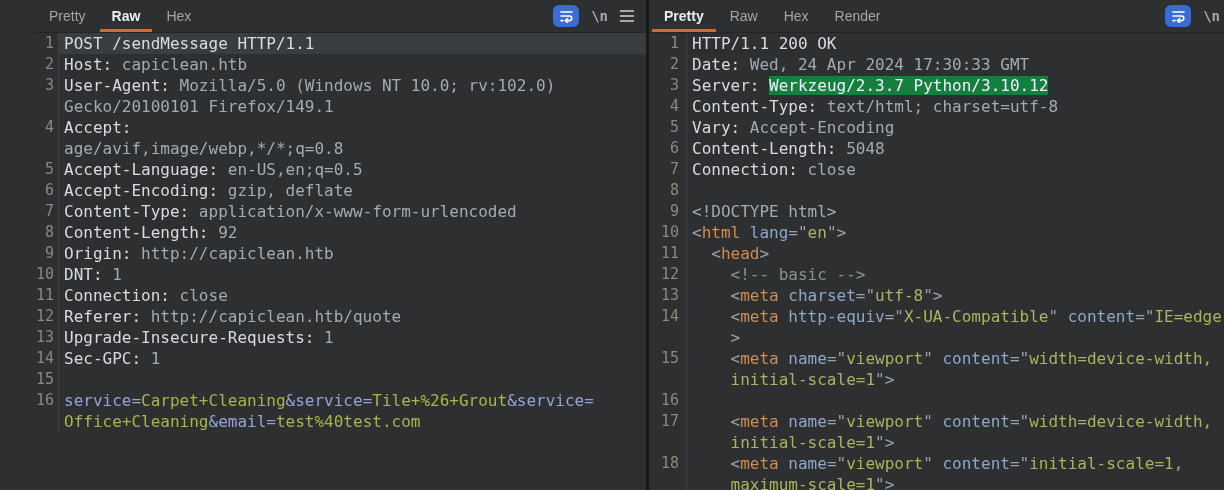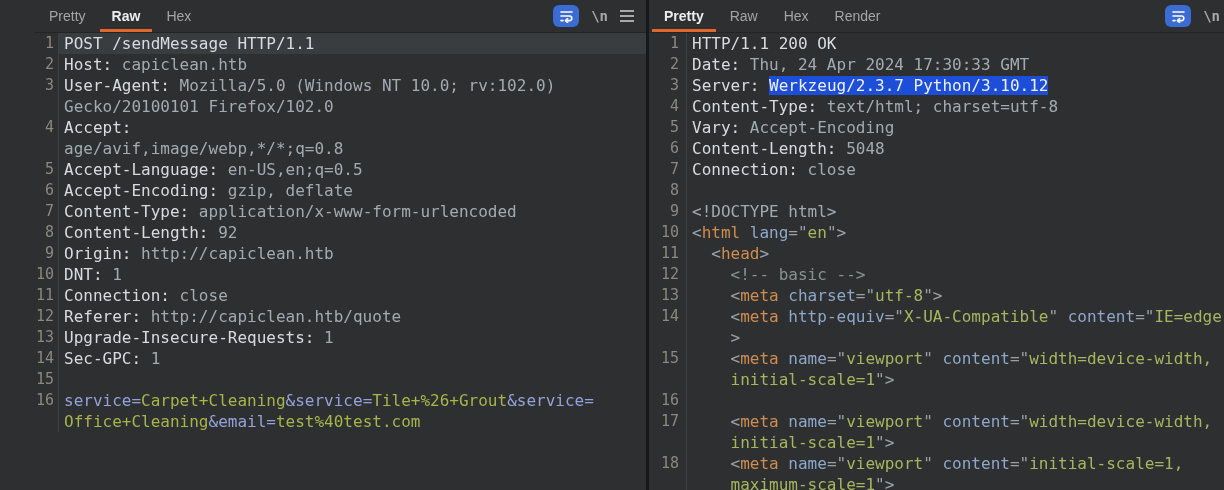--- a/index.html
+++ b/index.html
@@ -35,21 +35,21 @@
   .b{color:#d8dce0;}
   .n{color:#d8dce0;}
   .v{color:#a3abb2;}
   .pn{color:#95a2d9;margin-top:23px;}
   .pv{color:#a9b449;}
   .tg{color:#d08d4f;}
   .at{color:#8ea7ca;}
   .st{color:#a5b75d;}
   .q{color:#9aa1a7;}
   .c{color:#87938f;}
-  .sel{background:#1d4ed8;color:#eef0ff;}
+  .sel{background:#15803d;color:#eef0ff;}
   .cur{display:inline-block;width:2px;height:19px;background:#f2f2f2;vertical-align:text-bottom;margin-right:-2px;}
 </style>
 </head>
 <body>
 
 <div class="app">
 
   <section class="panel left">
     <div class="tabbar">
       <div class="tabs" id="tabs-left">
@@ -82,21 +82,21 @@
         <div class="row">
           <span class="gutter">2</span>
           <span class="code"><span class="n">Host:</span><span class="v"> capiclean.htb</span></span>
         </div>
         <div class="row">
           <span class="gutter">3</span>
           <span class="code"><span class="n">User-Agent:</span><span class="v"> Mozilla/5.0 (Windows NT 10.0; rv:102.0)</span></span>
         </div>
         <div class="row">
           <span class="gutter"></span>
-          <span class="code"><span class="v">Gecko/20100101 Firefox/102.0</span></span>
+          <span class="code"><span class="v">Gecko/20100101 Firefox/149.1</span></span>
         </div>
         <div class="row">
           <span class="gutter">4</span>
           <span class="code"><span class="n">Accept:</span></span>
         </div>
         <div class="row">
           <span class="gutter"></span>
           <span class="code"><span class="v">age/avif,image/webp,*/*;q=0.8</span></span>
         </div>
         <div class="row">
@@ -181,21 +181,21 @@
         </button>
       </div>
     </div>
     <div class="editor" id="editor-right">
         <div class="row">
           <span class="gutter">1</span>
           <span class="code"><span class="b">HTTP/1.1 200 OK</span></span>
         </div>
         <div class="row">
           <span class="gutter">2</span>
-          <span class="code"><span class="n">Date:</span><span class="v"> Thu, 24 Apr 2024 17:30:33 GMT</span></span>
+          <span class="code"><span class="n">Date:</span><span class="v"> Wed, 24 Apr 2024 17:30:33 GMT</span></span>
         </div>
         <div class="row">
           <span class="gutter">3</span>
           <span class="code"><span class="n">Server:</span><span class="v"> </span><span class="cur"></span><span class="sel">Werkzeug/2.3.7 Python/3.10.12</span></span>
         </div>
         <div class="row">
           <span class="gutter">4</span>
           <span class="code"><span class="n">Content-Type:</span><span class="v"> text/html; charset=utf-8</span></span>
         </div>
         <div class="row">

